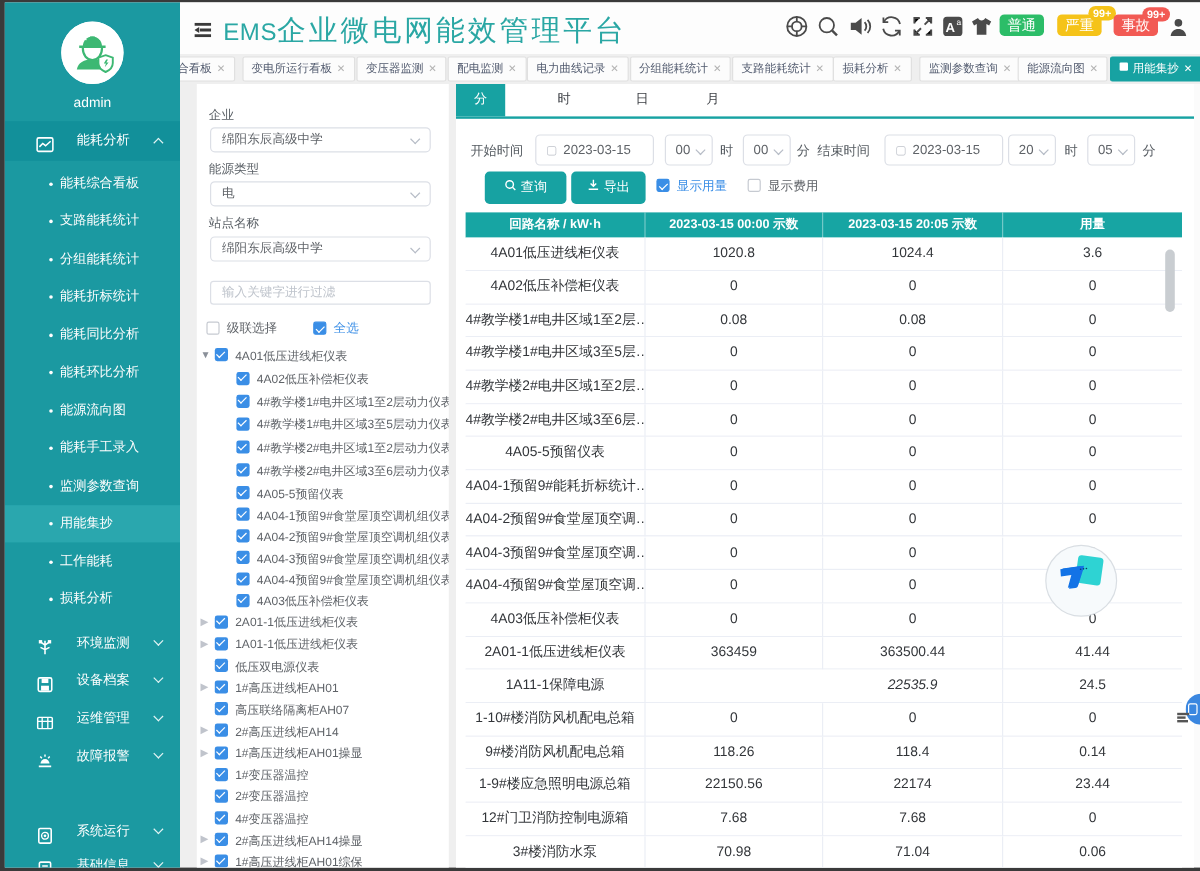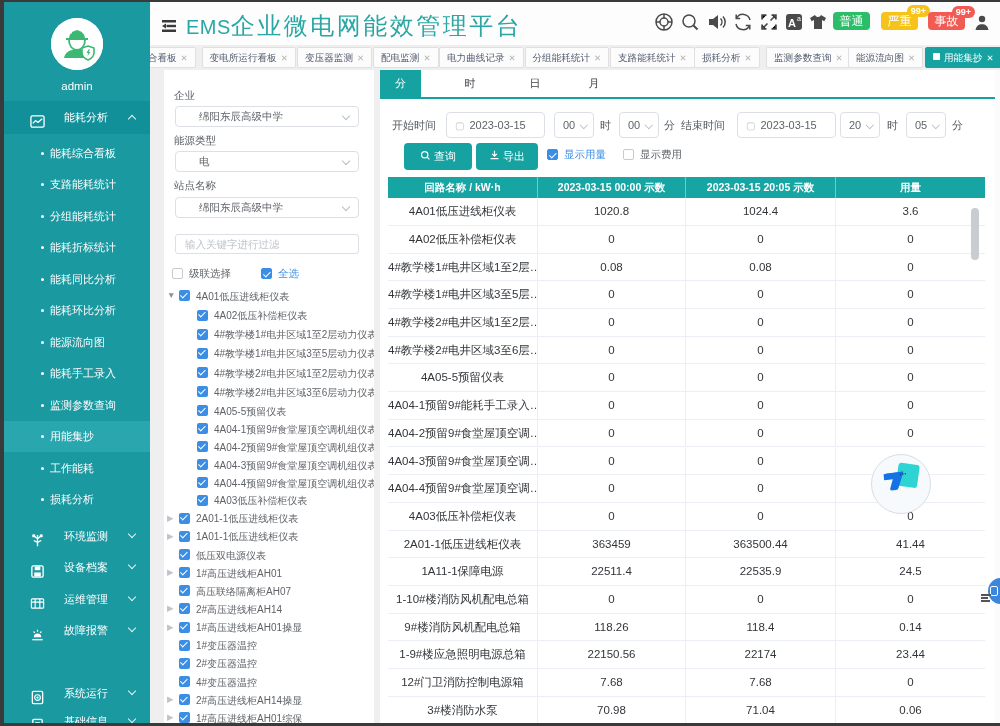--- a/index.html
+++ b/index.html
@@ -27,21 +27,21 @@
 .pill { position:absolute; top:10px; height:18px; line-height:18px; border-radius:4px; color:#fff; font-size:12px; text-align:center; }
 .bub { position:absolute; height:12px; line-height:12px; border-radius:7px; color:#fff; font-size:9px; text-align:center; font-weight:bold; }
 #tabbar { left:150px; top:45px; width:850px; height:25px; background:#efefef; overflow:hidden; }
 .tab { position:absolute; top:1.5px; height:21px; line-height:19px; background:#fcfcfc; border:1px solid #e0e0e0; border-radius:2px; font-size:9.6px; color:#515a6e; padding:0 7px; white-space:nowrap; }
 .tab .x { color:#b3b3b3; margin-left:4px; font-size:8.5px; }
 .tab.on { background:#17a2a2; border-color:#17a2a2; color:#fff; }
 .tab.on .x { color:#fff; }
 .tab.on .sq { display:inline-block; width:7px; height:7px; background:#fff; border-radius:1px; margin-right:4px; vertical-align:0.5px; }
 #leftcard { left:164px; top:70px; width:210px; height:653px; background:#fff; overflow:hidden; }
 .lbl { position:absolute; left:10px; font-size:10.5px; color:#5a6066; }
-.sel { position:absolute; left:11px; width:184px; height:21px; border:1px solid #dcdfe6; border-radius:4px; background:#fff; font-size:10.5px; color:#5f6368; line-height:19px; padding-left:23px; }
+.sel { position:absolute; left:11px; width:184px; height:21px; border:1px solid #dcdfe6; border-radius:4px; background:#fff; font-size:10.5px; color:#5f6368; line-height:19px; padding-left:9px; }
 .sel .ar { position:absolute; right:9px; top:6px; width:6px; height:6px; border-right:1.4px solid #b6bcc6; border-bottom:1.4px solid #b6bcc6; transform:rotate(45deg); }
 #filter { position:absolute; left:11px; top:164px; width:184px; height:20px; border:1px solid #dcdfe6; border-radius:3px; font-size:10.5px; color:#bfc4cc; line-height:18px; padding-left:9px; }
 .ckrow { position:absolute; font-size:10.5px; white-space:nowrap; }
 .ck { display:inline-block; width:11px; height:11px; border:1px solid #c6cad1; border-radius:2px; background:#fff; vertical-align:-2px; margin-right:6px; }
 .ck.c { background:#3a8ee6; border-color:#3a8ee6; position:relative; }
 .ck.c:after { content:""; position:absolute; left:3px; top:0.5px; width:2.6px; height:5.8px; border:solid #fff; border-width:0 1.5px 1.5px 0; transform:rotate(45deg); }
 #tree { left:0; top:0px; width:210px; height:656px; overflow:hidden; }
 .tn { position:absolute; left:0; width:210px; height:18.4px; font-size:10px; color:#5f6368; white-space:nowrap; }
 .tn .arw { position:absolute; font-size:8.5px; color:#c0c4cc; top:3.5px; }
 .tn .cb { position:absolute; top:3.5px; width:11px; height:11px; background:#3a8ee6; border-radius:2px; }
@@ -451,21 +451,21 @@
       <div class="td" style="left:298px; width:150px; ">0</div>
       <div class="td" style="left:448px; width:149px; border-right:none;">0</div>
     </div>
 <div class="tr" style="top:294.4px;">
       <div class="td" style="left:0px; width:150px; ">4A05-5预留仪表</div>
       <div class="td" style="left:150px; width:148px; ">0</div>
       <div class="td" style="left:298px; width:150px; ">0</div>
       <div class="td" style="left:448px; width:149px; border-right:none;">0</div>
     </div>
 <div class="tr" style="top:322.1px;">
-      <div class="td" style="left:0px; width:150px; ">4A04-1预留9#能耗手工录入…</div>
+      <div class="td" style="left:0px; width:150px; ">4A04-1预留9#能耗折标统计…</div>
       <div class="td" style="left:150px; width:148px; ">0</div>
       <div class="td" style="left:298px; width:150px; ">0</div>
       <div class="td" style="left:448px; width:149px; border-right:none;">0</div>
     </div>
 <div class="tr" style="top:349.8px;">
       <div class="td" style="left:0px; width:150px; ">4A04-2预留9#食堂屋顶空调…</div>
       <div class="td" style="left:150px; width:148px; ">0</div>
       <div class="td" style="left:298px; width:150px; ">0</div>
       <div class="td" style="left:448px; width:149px; border-right:none;">0</div>
     </div>
@@ -488,22 +488,21 @@
       <div class="td" style="left:448px; width:149px; border-right:none;">0</div>
     </div>
 <div class="tr" style="top:460.6px;">
       <div class="td" style="left:0px; width:150px; ">2A01-1低压进线柜仪表</div>
       <div class="td" style="left:150px; width:148px; ">363459</div>
       <div class="td" style="left:298px; width:150px; ">363500.44</div>
       <div class="td" style="left:448px; width:149px; border-right:none;">41.44</div>
     </div>
 <div class="tr" style="top:488.3px;">
       <div class="td" style="left:0px; width:150px; ">1A11-1保障电源</div>
-      <div class="td" style="left:150px; width:148px; ">22511.4</div>
-      <div class="td" style="left:298px; width:150px; ">22535.9</div>
+      <div class="td" style="left:298px; width:150px;font-style:italic; ">22535.9</div>
       <div class="td" style="left:448px; width:149px; border-right:none;">24.5</div>
     </div>
 <div class="tr" style="top:516.0px;">
       <div class="td" style="left:0px; width:150px; ">1-10#楼消防风机配电总箱</div>
       <div class="td" style="left:150px; width:148px; ">0</div>
       <div class="td" style="left:298px; width:150px; ">0</div>
       <div class="td" style="left:448px; width:149px; border-right:none;">0</div>
     </div>
 <div class="tr" style="top:543.7px;">
       <div class="td" style="left:0px; width:150px; ">9#楼消防风机配电总箱</div>

